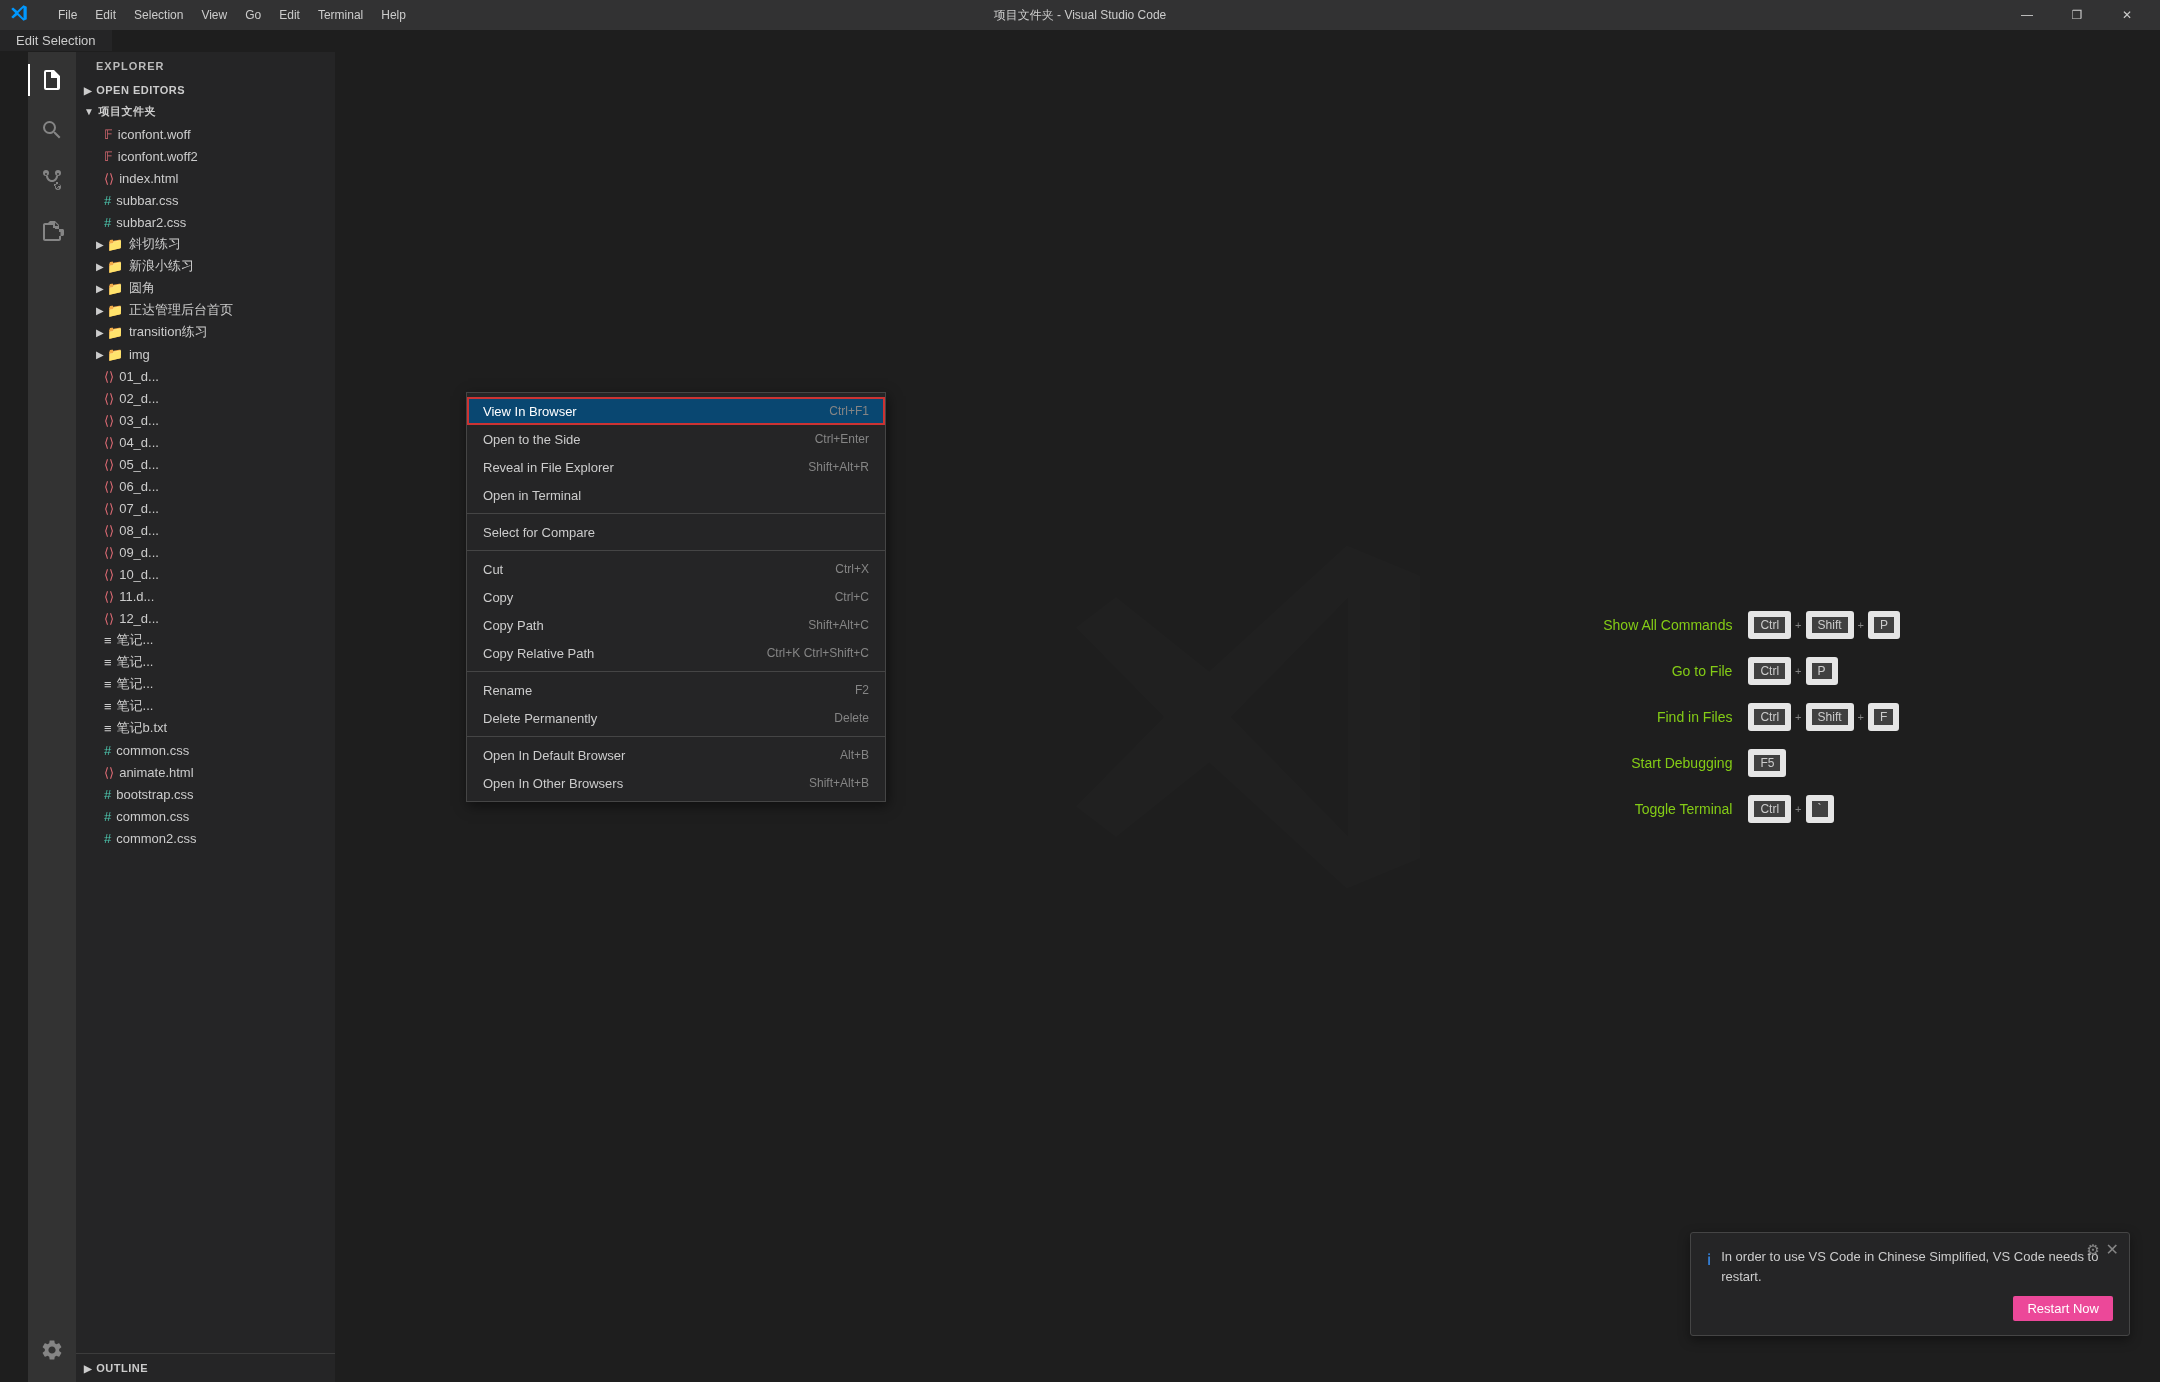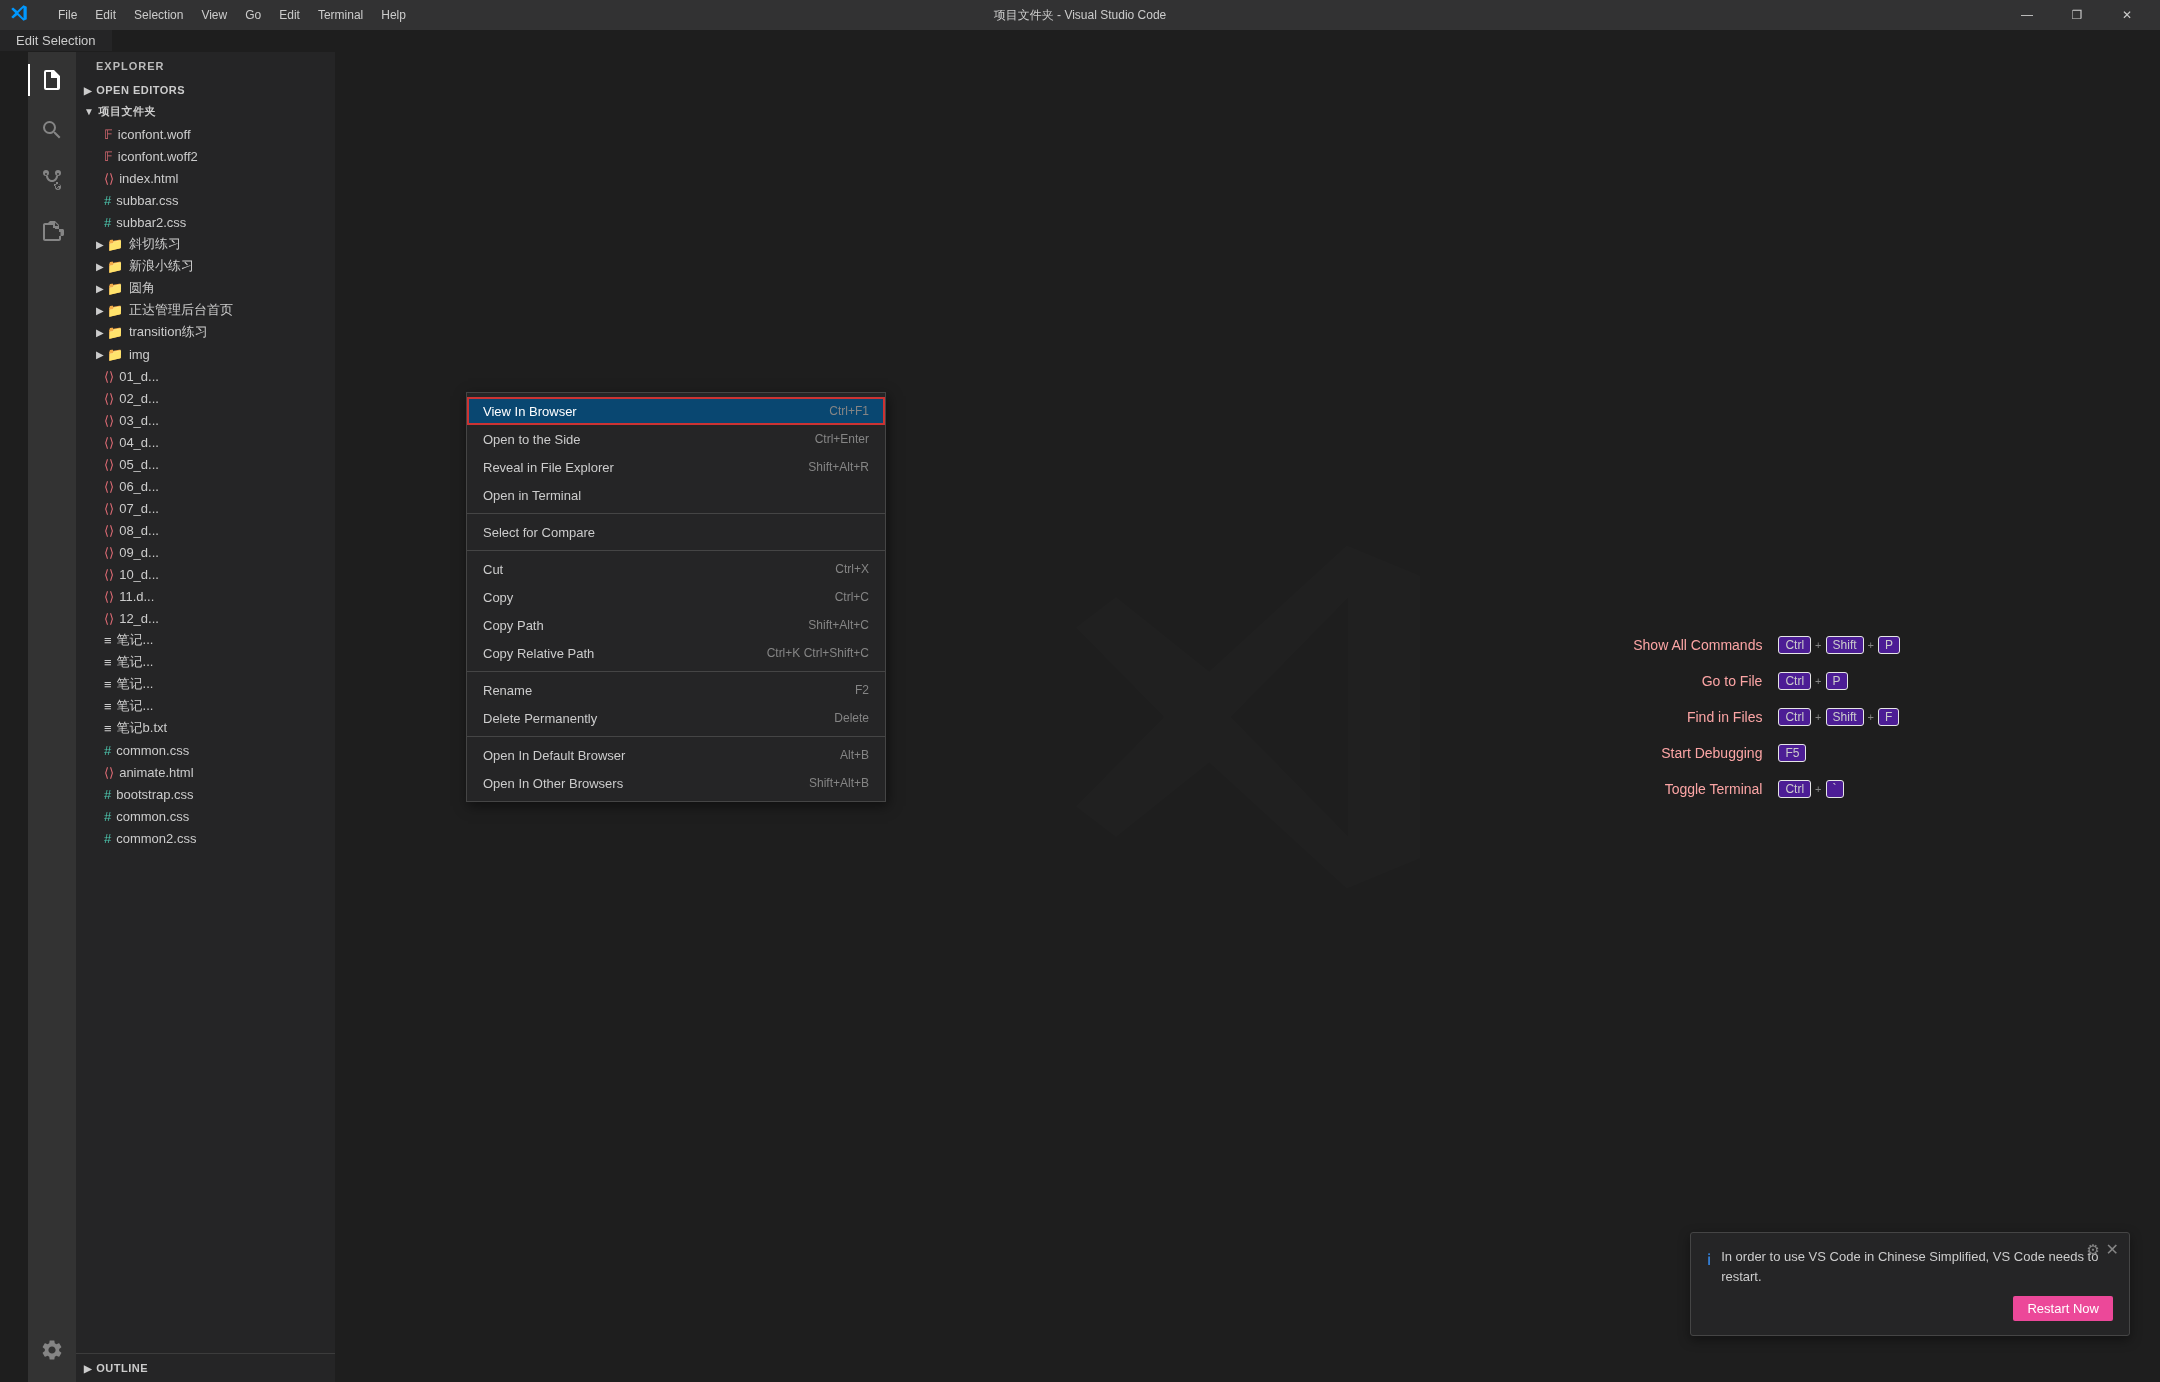--- a/index.html
+++ b/index.html
@@ -196,32 +196,32 @@
       flex-direction: column;
       gap: 18px;
     }
     .hint-row {
       display: flex;
       align-items: center;
       gap: 16px;
     }
     .hint-label {
       font-size: 14px;
-      color: #fca5a5;
+      color: #84cc16;
       text-align: right;
       min-width: 200px;
     }
     .hint-keys {
       display: flex;
       align-items: center;
       gap: 4px;
     }
     .key-badge {
-      background: #4c1d95;
-      border: 1px solid #e5e5e5;
+      background: #404040;
+      border: 6px solid #e5e5e5;
       border-radius: 3px;
       padding: 1px 6px;
       font-size: 12px;
       color: #cccccc;
     }
     .key-plus {
       color: #858585;
       font-size: 11px;
     }
 

